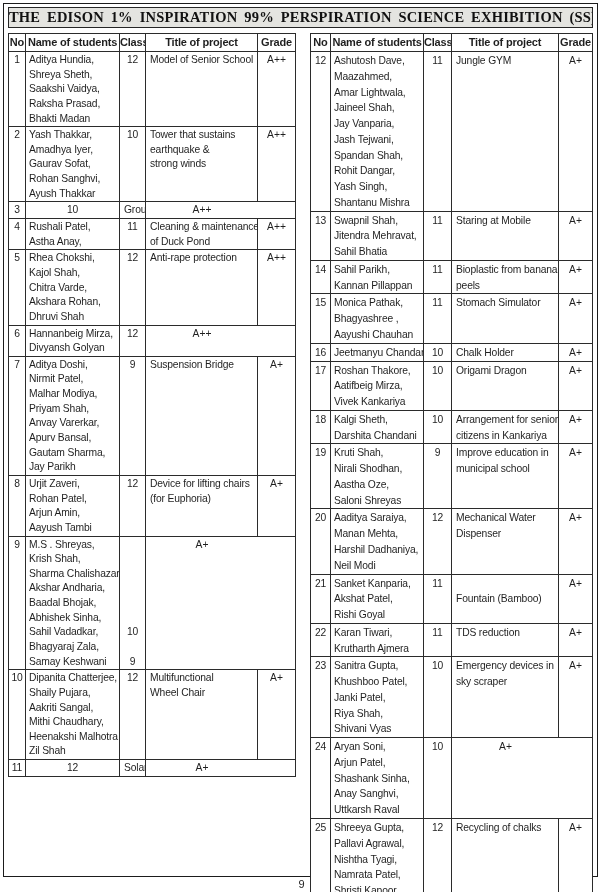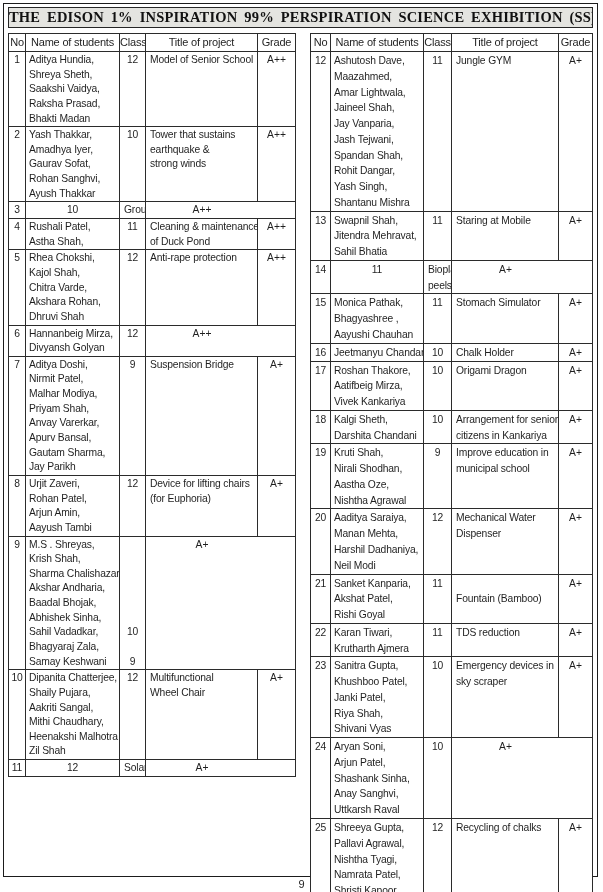--- a/index.html
+++ b/index.html
@@ -28,21 +28,21 @@
   }
   .xtable.left{width:288px;--lh:14.65px;}
   .xtable.right{flex:1;--lh:15.78px;}
   .tr{display:grid;border-bottom:1px solid #2b2b2b;}
   .tr:last-child{border-bottom:none;}
   .xtable.left .tr{grid-template-columns:17px 94px 26px 1fr 37px;}
   .xtable.right .tr{grid-template-columns:20px 93px 28px 1fr 33px;}
   .td{border-right:1px solid #2b2b2b;overflow:hidden;box-sizing:border-box;}
   .td:last-child{border-right:none;}
   .thead .td{
-    font-weight:400;font-size:11px;height:17px;line-height:17px;
+    font-weight:700;font-size:11px;height:17px;line-height:17px;
     text-align:center;white-space:nowrap;letter-spacing:-0.2px;
   }
   .body-row .td{padding-top:1px;}
   .ln{
     height:var(--lh);line-height:var(--lh);font-size:10.3px;
     letter-spacing:-0.15px;white-space:nowrap;overflow:hidden;
   }
   .c-no .ln{text-align:center;}
   .c-name .ln{padding-left:3px;}
   .c-class .ln{text-align:center;}
@@ -124,21 +124,21 @@
           <div class="td c-grade">
             <div class="ln">A++</div>
           </div>
         </div>
         <div class="tr body-row">
           <div class="td c-no">
             <div class="ln">4</div>
           </div>
           <div class="td c-name">
             <div class="ln">Rushali Patel,</div>
-            <div class="ln">Astha Shah,</div>
+            <div class="ln">Astha Anay,</div>
           </div>
           <div class="td c-class">
             <div class="ln">11</div>
           </div>
           <div class="td c-title">
             <div class="ln">Cleaning &amp; maintenance</div>
             <div class="ln">of Duck Pond</div>
           </div>
           <div class="td c-grade">
             <div class="ln">A++</div>
@@ -343,20 +343,24 @@
             <div class="ln">Staring at Mobile</div>
           </div>
           <div class="td c-grade">
             <div class="ln">A+</div>
           </div>
         </div>
         <div class="tr body-row">
           <div class="td c-no">
             <div class="ln">14</div>
           </div>
+          <div class="td c-name">
+            <div class="ln">Sahil Parikh,</div>
+            <div class="ln">Kannan Pillappan</div>
+          </div>
           <div class="td c-class">
             <div class="ln">11</div>
           </div>
           <div class="td c-title">
             <div class="ln">Bioplastic from banana</div>
             <div class="ln">peels</div>
           </div>
           <div class="td c-grade">
             <div class="ln">A+</div>
           </div>
@@ -436,21 +440,21 @@
           </div>
         </div>
         <div class="tr body-row">
           <div class="td c-no">
             <div class="ln">19</div>
           </div>
           <div class="td c-name">
             <div class="ln">Kruti Shah,</div>
             <div class="ln">Nirali Shodhan,</div>
             <div class="ln">Aastha Oze,</div>
-            <div class="ln">Nishtha Agrawal</div>
+            <div class="ln">Saloni Shreyas</div>
           </div>
           <div class="td c-class">
             <div class="ln">9</div>
           </div>
           <div class="td c-title">
             <div class="ln">Improve education in</div>
             <div class="ln">municipal school</div>
           </div>
           <div class="td c-grade">
             <div class="ln">A+</div>

